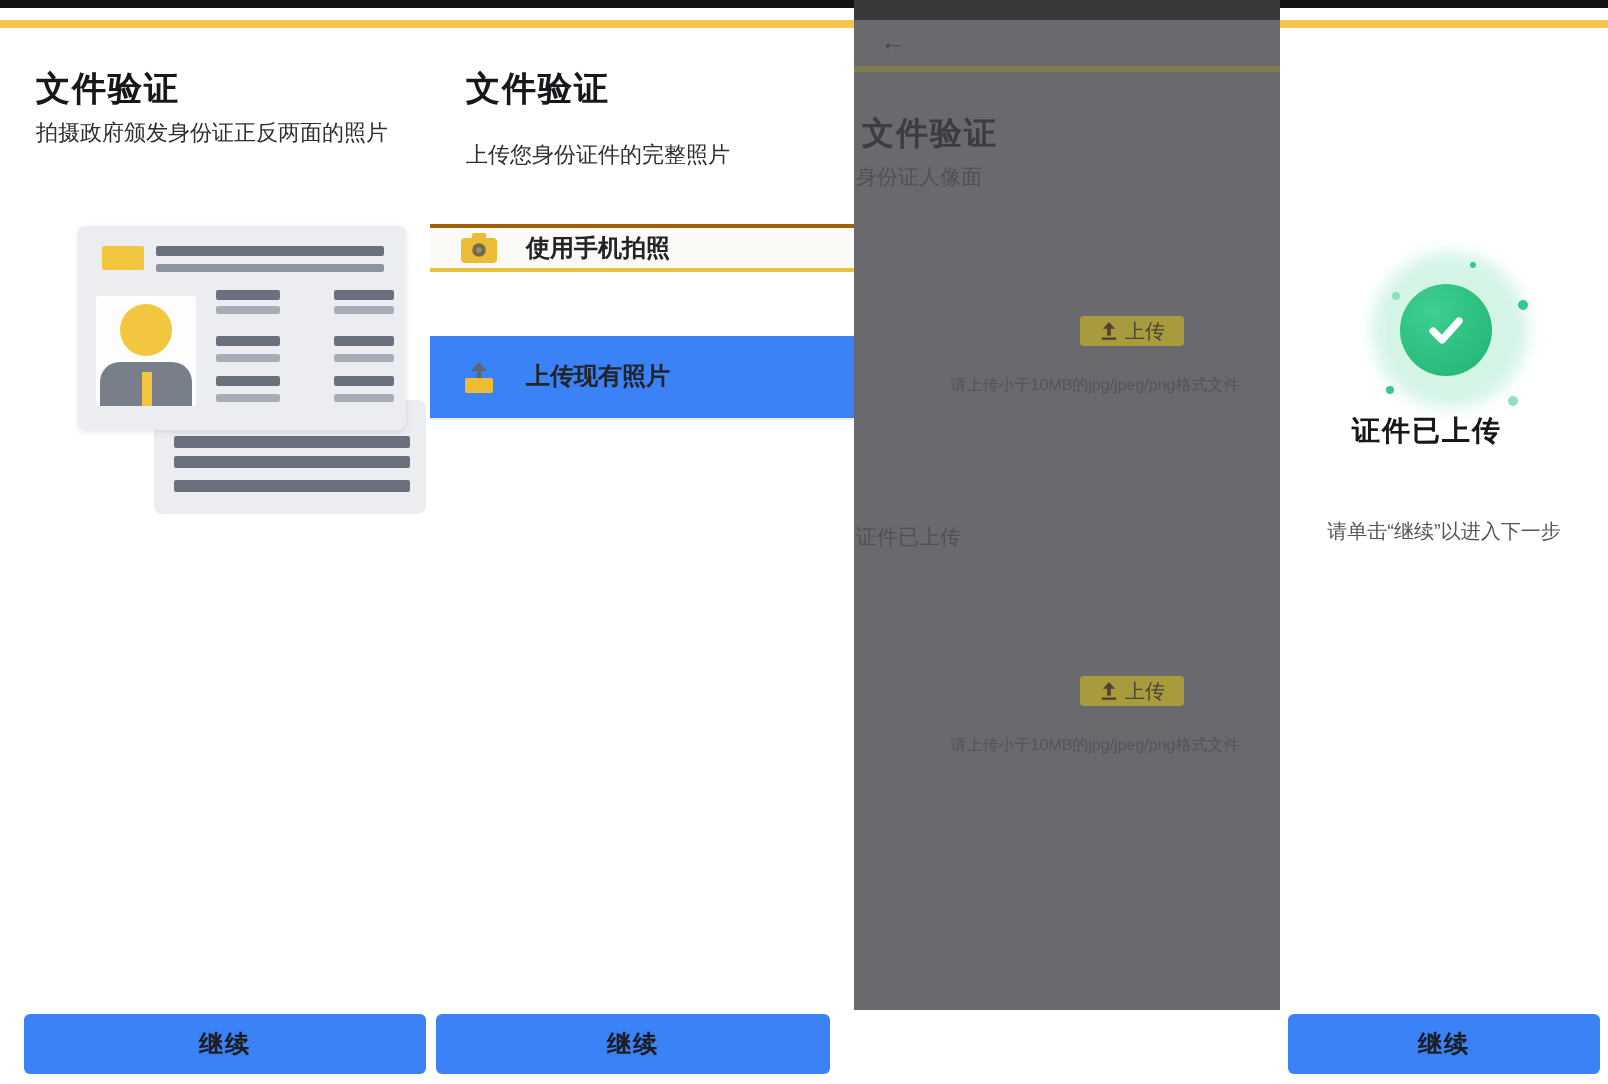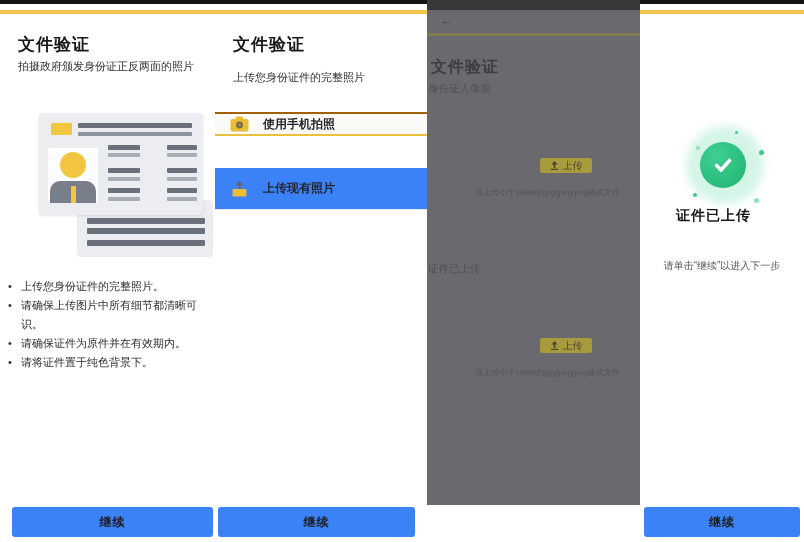--- a/index.html
+++ b/index.html
@@ -125,26 +125,20 @@
         <div class="cf-bar bar-light c1 r3l"></div>
         <div class="cf-bar bar-dark  c2 r1d"></div>
         <div class="cf-bar bar-light c2 r1l"></div>
         <div class="cf-bar bar-dark  c2 r2d"></div>
         <div class="cf-bar bar-light c2 r2l"></div>
         <div class="cf-bar bar-dark  c2 r3d"></div>
         <div class="cf-bar bar-light c2 r3l"></div>
       </div>
     </div>
 
-    <ul class="bullets">
-      <li><span>上传您身份证件的完整照片。</span></li>
-      <li><span>请确保上传图片中所有细节都清晰可识。</span></li>
-      <li><span>请确保证件为原件并在有效期内。</span></li>
-      <li><span>请将证件置于纯色背景下。</span></li>
-    </ul>
 
     <button class="cta">继续</button>
   </section>
 
   <section class="panel p2">
     <h1 class="title">文件验证</h1>
     <p class="subtitle">上传您身份证件的完整照片</p>
 
     <div class="opt-row row1">
       <svg class="opt-icon" viewBox="0 0 19 16">

